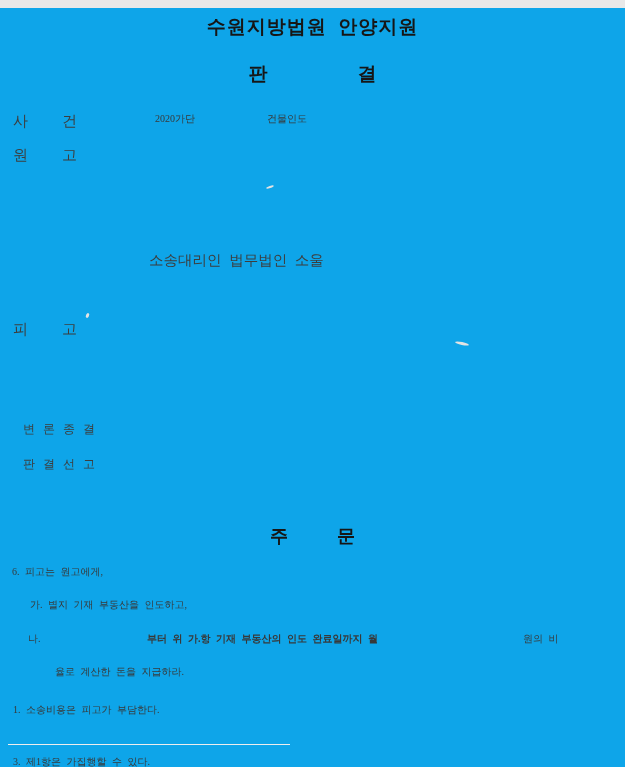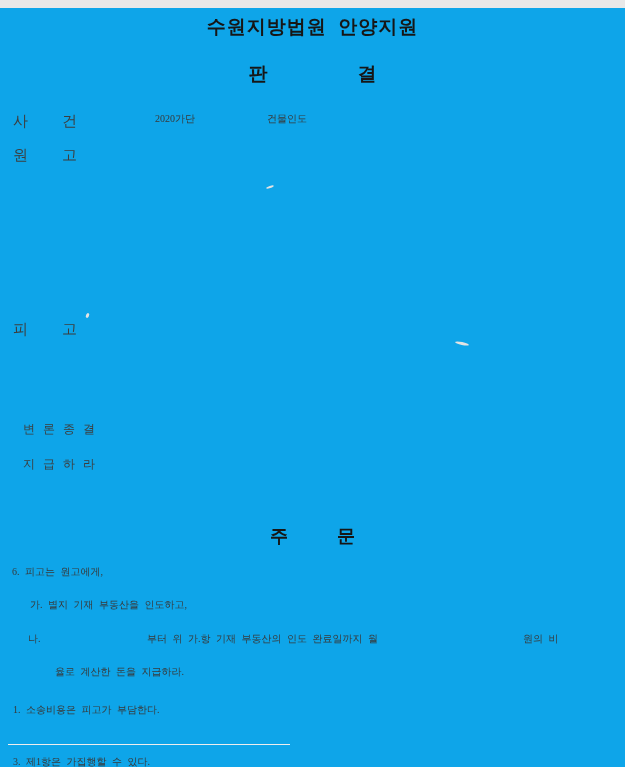--- a/index.html
+++ b/index.html
@@ -87,41 +87,42 @@
     <span>건</span>
   </div>
   <div class="line body-text" style="top:104px; left:155px;">2020가단</div>
   <div class="line body-text" style="top:104px; left:267px;">건물인도</div>
 
   <div class="line party-label" style="top:138px;">
     <span>원</span>
     <span>고</span>
   </div>
 
+  <div class="line rep-text" style="top:243px; left:149px;">소송대리인 법무법인 소울</div>
 
   <div class="line party-label" style="top:312px;">
     <span>피</span>
     <span>고</span>
   </div>
 
   <div class="line spaced-label" style="top:413px; left:23px;">변론종결</div>
-  <div class="line spaced-label" style="top:448px; left:23px;">지급하라</div>
+  <div class="line spaced-label" style="top:448px; left:23px;">판결선고</div>
 
   <div class="line heading two-char-title order-title">
     <span>주</span>
     <span class="gap"></span>
     <span>문</span>
   </div>
 
   <div class="line body-text" style="top:557px; left:12px;">6. 피고는 원고에게,</div>
 
   <div class="line body-text" style="top:590px; left:30px;">가. 별지 기재 부동산을 인도하고,</div>
 
   <div class="line body-text" style="top:624px; left:28px;">나.</div>
-  <div class="line body-text" style="top:624px; left:147px;">부터 위 가.항 기재 부동산의 인도 완료일까지 월</div>
+  <div class="line body-text" style="top:624px; left:147px;font-weight:bold;">부터 위 가.항 기재 부동산의 인도 완료일까지 월</div>
   <div class="line body-text" style="top:624px; left:523px;">원의 비</div>
 
   <div class="line body-text" style="top:657px; left:55px;">율로 계산한 돈을 지급하라.</div>
 
   <div class="line body-text" style="top:695px; left:13px;">1. 소송비용은 피고가 부담한다.</div>
 
   <div class="line body-text" style="top:747px; left:13px;">3. 제1항은 가집행할 수 있다.</div>
 
   <div class="scan-line"></div>
   <div class="speck speck-1"></div>

